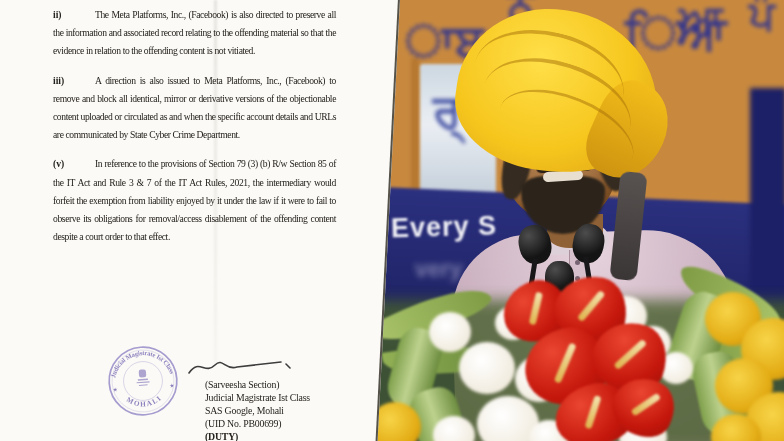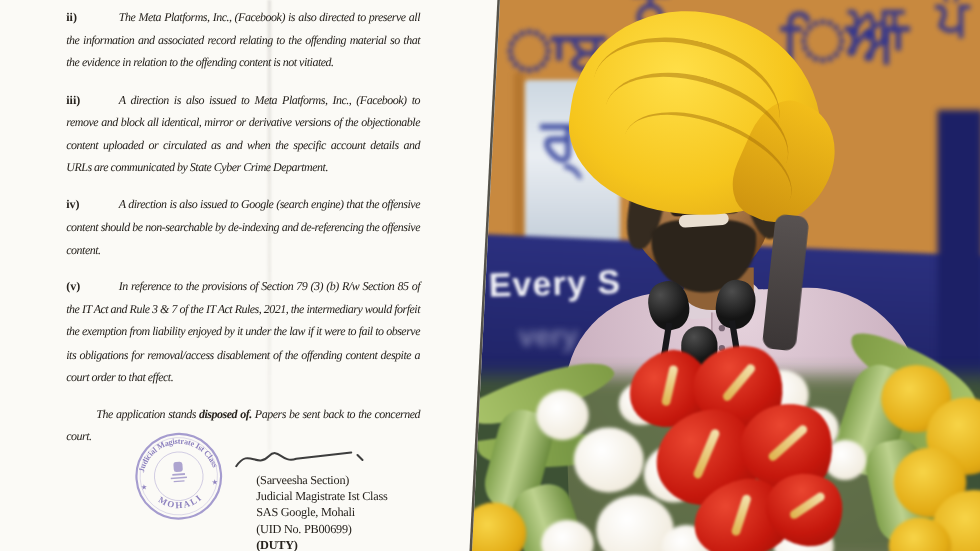--- a/index.html
+++ b/index.html
@@ -132,21 +132,21 @@
          clip-path:polygon(0 0,100% 0,94.4% 100%,0 100%);}
   .crease{position:absolute;left:214px;top:0;width:3px;height:365px;
          background:linear-gradient(180deg,rgba(120,115,105,.16),rgba(120,115,105,.04));filter:blur(1px);}
   .page-edge{position:absolute;left:398px;top:-2px;width:2px;height:447px;background:#55524a;
          transform-origin:top center;transform:rotate(2.9deg);z-index:3;}
 
   .doc{position:absolute;left:53px;top:6px;width:283px;font-size:9.6px;letter-spacing:-0.4px;
        line-height:18.2px;text-align:justify;color:#26221d;}
   .para{position:relative;margin:0 0 11px 0;}
   .para .num{position:absolute;left:0;top:0;font-weight:bold;letter-spacing:0;}
-  .para .ptext{display:block;text-indent:42px;font-style:italic;}
+  .para .ptext{display:block;text-indent:42px;}
   .closing .ptext{text-indent:24px;}
   .bold{font-weight:bold;}
 
   .bottom-block{position:absolute;left:0;top:0;width:400px;height:441px;font-size:9.8px;
        letter-spacing:-0.2px;color:#26221d;z-index:4;pointer-events:none;}
   .pron{position:absolute;left:53px;top:378px;line-height:13px;}
   .pron-by{font-weight:bold;font-size:7.6px;}
   .sig-block{position:absolute;left:205px;top:378px;line-height:13px;}
   .sig-duty{font-weight:bold;}
   .sig-squiggle{position:absolute;left:185px;top:354px;}
@@ -268,29 +268,22 @@
     <div class="doc">
       <div class="para">
         <span class="num">ii)</span>
         <span class="ptext">The Meta Platforms, Inc., (Facebook) is also directed to preserve all the information and associated record relating to the offending material so that the evidence in relation to the offending content is not vitiated.</span>
       </div>
       <div class="para">
         <span class="num">iii)</span>
         <span class="ptext">A direction is also issued to Meta Platforms, Inc., (Facebook) to remove and block all identical, mirror or derivative versions of the objectionable content uploaded or circulated as and when the specific account details and URLs are communicated by State Cyber Crime Department.</span>
       </div>
       <div class="para">
-        <span class="num">iv)</span>
-        <span class="ptext">A direction is also issued to Google (search engine) that the offensive content should be non-searchable by de-indexing and de-referencing the offensive content.</span>
-      </div>
-      <div class="para">
         <span class="num">(v)</span>
         <span class="ptext">In reference to the provisions of Section 79 (3) (b) R/w Section 85 of the IT Act and Rule 3 &amp; 7 of the IT Act Rules, 2021, the intermediary would forfeit the exemption from liability enjoyed by it under the law if it were to fail to observe its obligations for removal/access disablement of the offending content despite a court order to that effect.</span>
-      </div>
-      <div class="para closing">
-        <span class="ptext"><span>The application stands </span><span class="bold">disposed of.</span><span> Papers be sent back to the concerned court.</span></span>
       </div>
     </div>
 
     <div class="bottom-block">
       <svg class="stamp" viewBox="0 0 100 100">
         <circle cx="50" cy="50" r="47" fill="none" stroke="#8578bf" stroke-width="2.4" opacity="0.85"></circle>
         <circle cx="50" cy="50" r="43" fill="none" stroke="#8578bf" stroke-width="0.8" opacity="0.4"></circle>
         <circle cx="50" cy="50" r="27" fill="none" stroke="#8578bf" stroke-width="1" opacity="0.45"></circle>
         <path id="stArcTop" d="M 10,54 A 40,40 0 1 1 90,54" fill="none"></path>
         <text font-size="9" font-family="Liberation Serif, serif" font-weight="bold" fill="#7a6cb5">

